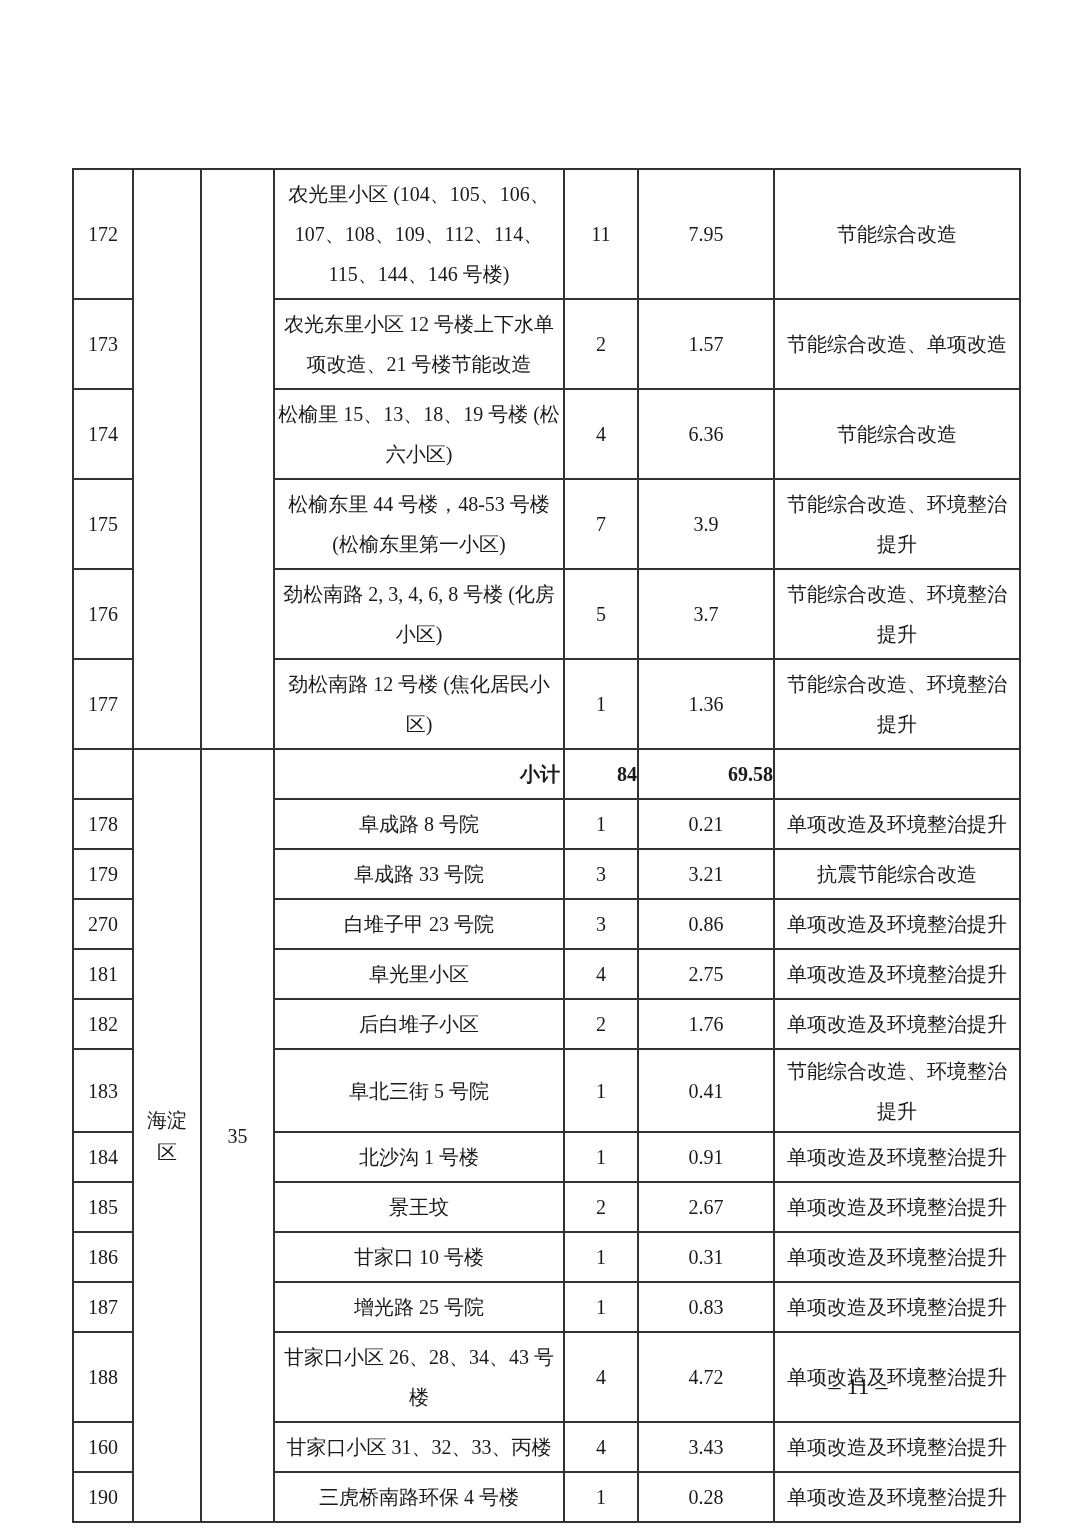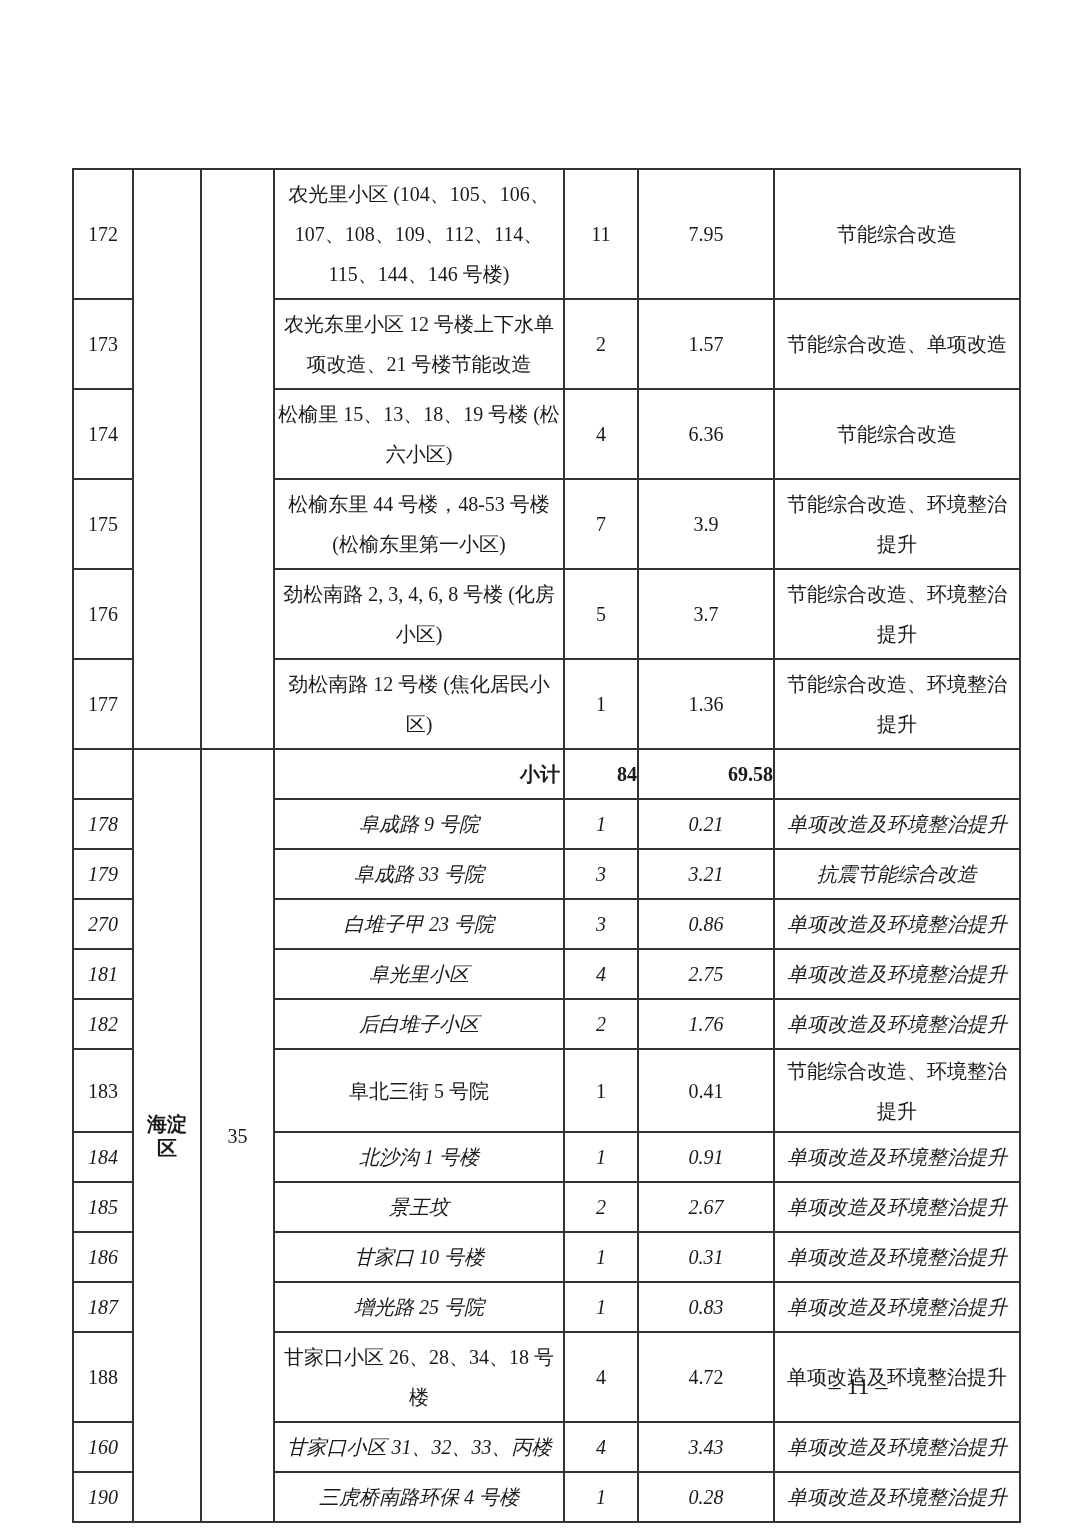--- a/index.html
+++ b/index.html
@@ -32,36 +32,36 @@
   }
   
   col.c-no   { width: 60px; }
   col.c-dist { width: 68px; }
   col.c-cnt  { width: 73px; }
   col.c-name { width: 290px; }
   col.c-bld  { width: 74px; }
   col.c-area { width: 136px; }
   col.c-type { width: 246px; }
 
-  tr.h40  { height: 40px; font-style: italic; }
+  tr.h40  { height: 40px; }
   tr.h42  { height: 42px; }
   tr.h80  { height: 80px; }
   tr.h83  { height: 83px; }
   tr.h120 { height: 120px; }
 
   td.name-cell { padding: 4px 3px; }
   td.type-cell { padding: 0 8px; }
 
   .bold { font-weight: bold; text-align: right; }
 
   .district-inner {
     width: 48px;
     margin: 0 auto;
-    font-weight: bold;
-    line-height: 24px;
+    font-weight: normal;
+    line-height: 32px;
   }
 
   .page-number {
     position: absolute;
     top: 1371px;
     left: 800px;
     width: 116px;
     text-align: center;
     font-size: 24px;
     line-height: 30px;
@@ -132,21 +132,21 @@
         <div class="district-inner">海淀区</div>
       </td>
       <td rowspan="14">35</td>
       <td class="name-cell bold">小计</td>
       <td class="bold">84</td>
       <td class="bold">69.58</td>
       <td class="type-cell"></td>
     </tr>
     <tr class="h40">
       <td>178</td>
-      <td class="name-cell">阜成路 9 号院</td>
+      <td class="name-cell">阜成路 8 号院</td>
       <td>1</td>
       <td>0.21</td>
       <td class="type-cell">单项改造及环境整治提升</td>
     </tr>
     <tr class="h40">
       <td>179</td>
       <td class="name-cell">阜成路 33 号院</td>
       <td>3</td>
       <td>3.21</td>
       <td class="type-cell">抗震节能综合改造</td>
@@ -202,21 +202,21 @@
     </tr>
     <tr class="h40">
       <td>187</td>
       <td class="name-cell">增光路 25 号院</td>
       <td>1</td>
       <td>0.83</td>
       <td class="type-cell">单项改造及环境整治提升</td>
     </tr>
     <tr class="h83">
       <td>188</td>
-      <td class="name-cell">甘家口小区 26、28、34、18 号楼</td>
+      <td class="name-cell">甘家口小区 26、28、34、43 号楼</td>
       <td>4</td>
       <td>4.72</td>
       <td class="type-cell">单项改造及环境整治提升</td>
     </tr>
     <tr class="h40">
       <td>160</td>
       <td class="name-cell">甘家口小区 31、32、33、丙楼</td>
       <td>4</td>
       <td>3.43</td>
       <td class="type-cell">单项改造及环境整治提升</td>

